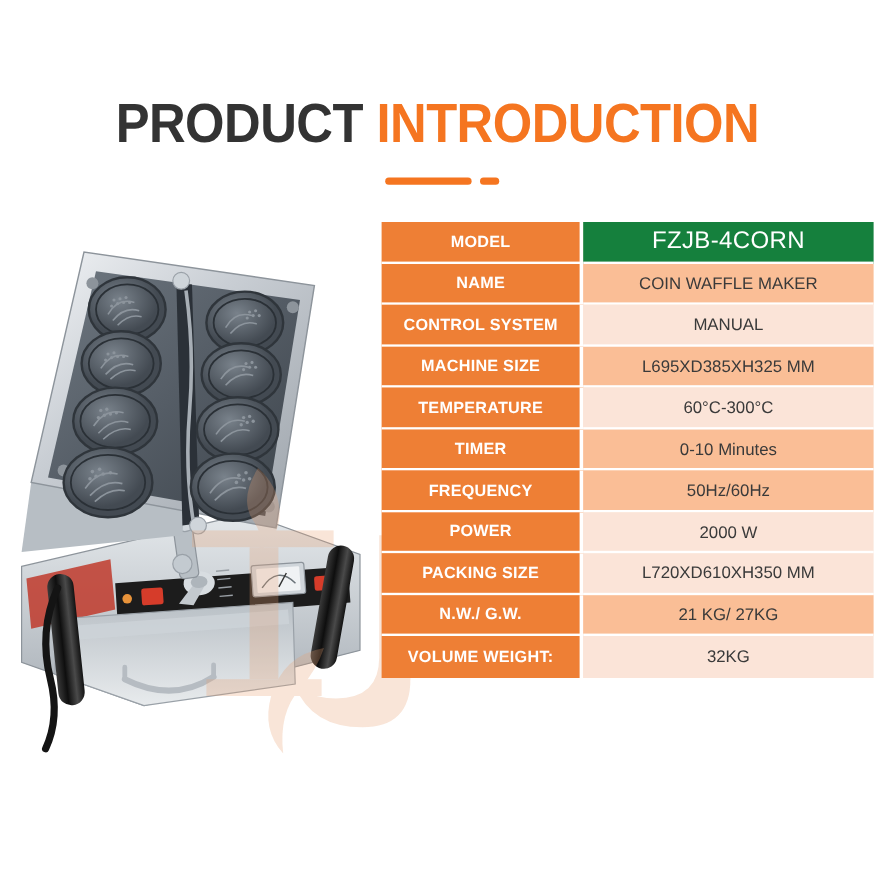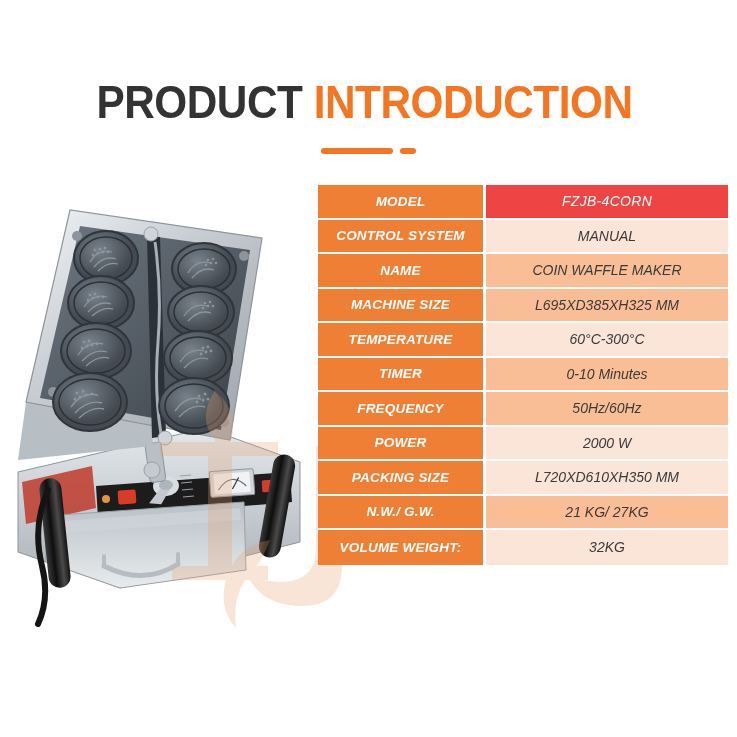--- a/index.html
+++ b/index.html
@@ -81,21 +81,20 @@
     width:410px;
     border-collapse:separate;
     border-spacing:0;
     z-index:4;
   }
   #spec-table tr { height:34.5px; }
   #spec-table td {
     padding:0 6px;
     vertical-align:middle;
     border-bottom:2px solid #ffffff;
-    font-style:italic;
   }
   #spec-table tr:last-child td { border-bottom:none;text-align:center; }
 
   td.lbl {
     width:168px;
     background:#EE7F35;
     color:#ffffff;
     font-weight:bold;
     font-size:13.5px;
     text-align:center;
@@ -106,23 +105,23 @@
   td.val {
     background:#FBE4D8;
     color:#3a3a3a;
     font-size:14px;
     text-align:center;
     white-space:nowrap;
   }
   td.val.shade-a { background:#FABE96; }
   td.val.shade-b { background:#FBE4D8; }
   td.val.shade-hdr {
-    background:#ef4444;
+    background:#15803d;
     color:#ffffff;
-    font-size:14px;
+    font-size:20px;
     letter-spacing:0.3px;
   }
 </style>
 </head>
 <body>
 
 <div id="page">
 
   <div id="title-block">
     <div id="product-title"><span class="w1">PRODUCT</span> <span class="w2">INTRODUCTION</span></div>
@@ -354,28 +353,28 @@
     </g>
   </svg>
 
   <table id="spec-table">
     <tbody>
       <tr>
         <td class="lbl">MODEL</td>
         <td class="val shade-hdr">FZJB-4CORN</td>
       </tr>
       <tr>
+        <td class="lbl">NAME</td>
+        <td class="val shade-a">COIN  WAFFLE  MAKER</td>
+      </tr>
+      <tr>
         <td class="lbl">CONTROL SYSTEM</td>
         <td class="val shade-b">MANUAL</td>
       </tr>
       <tr>
-        <td class="lbl">NAME</td>
-        <td class="val shade-a">COIN  WAFFLE  MAKER</td>
-      </tr>
-      <tr>
         <td class="lbl">MACHINE SIZE</td>
         <td class="val shade-a">L695XD385XH325 MM</td>
       </tr>
       <tr>
         <td class="lbl">TEMPERATURE</td>
         <td class="val shade-b">60°C-300°C</td>
       </tr>
       <tr>
         <td class="lbl">TIMER</td>
         <td class="val shade-a">0-10 Minutes</td>

